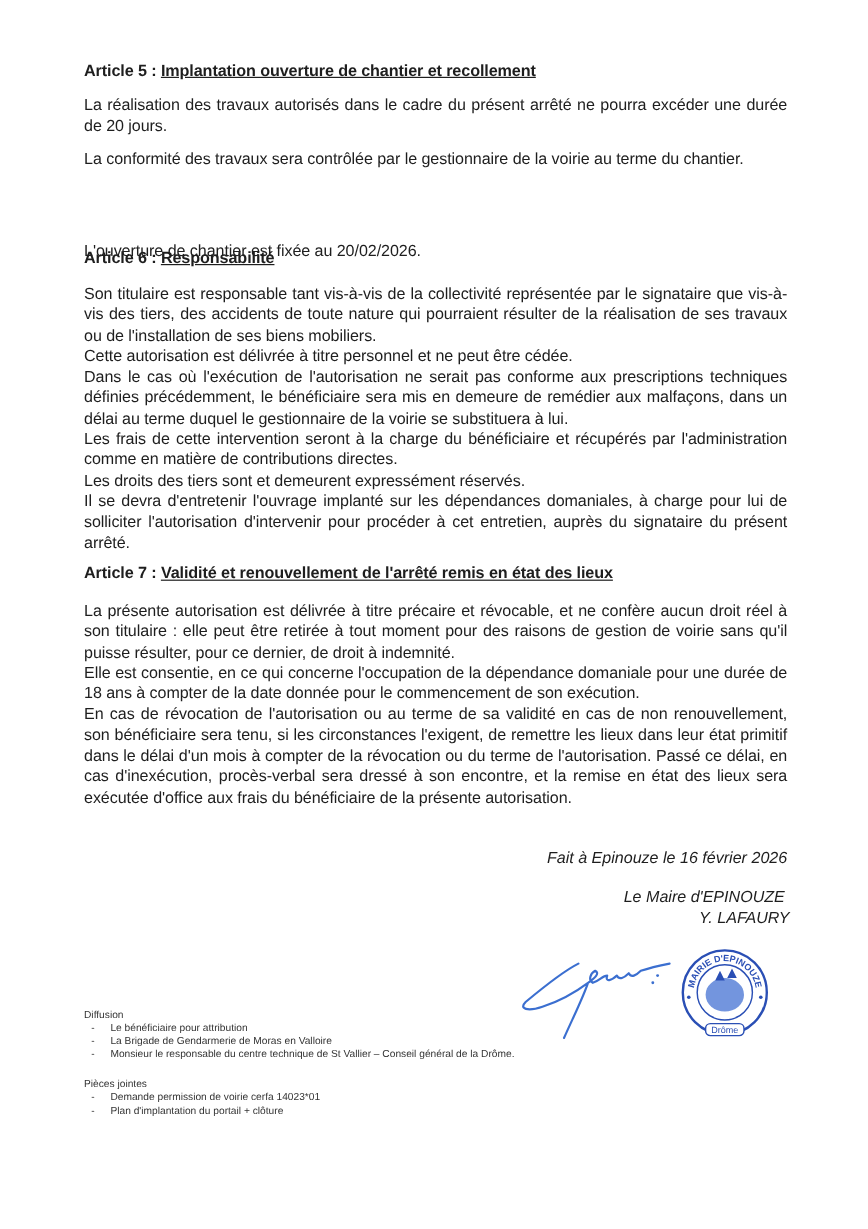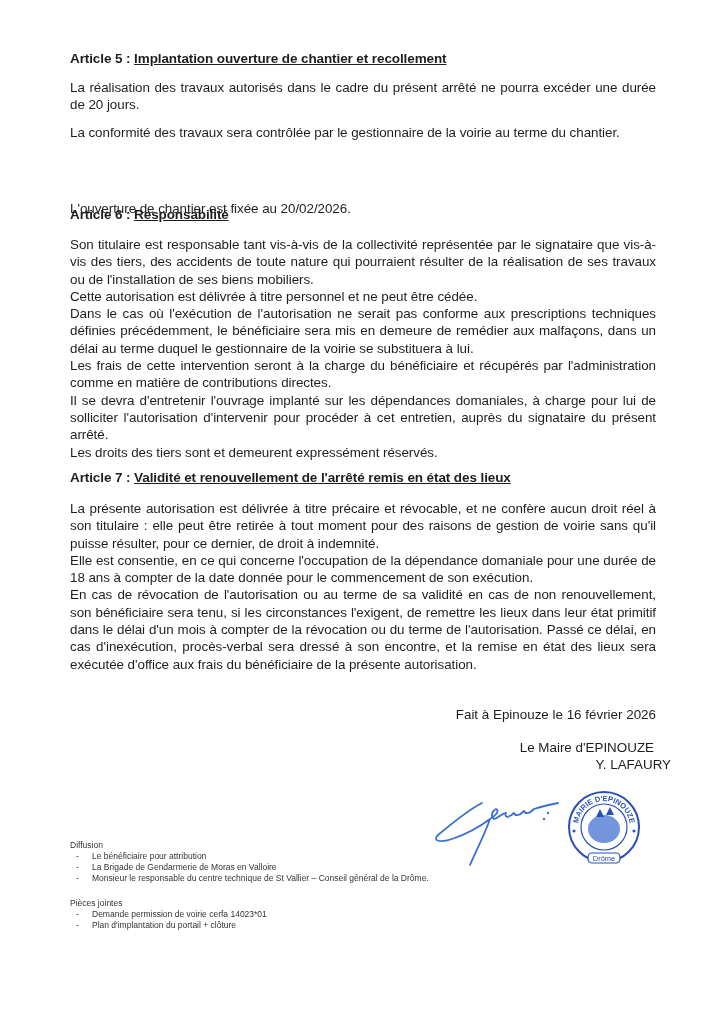--- a/index.html
+++ b/index.html
@@ -2,21 +2,21 @@
 <html><head>
 <meta charset="utf-8">
 <style>
   html, body { margin: 0; padding: 0; background: #ffffff; }
   body { width: 723px; height: 1024px; position: relative; overflow: hidden;
          font-family: "Liberation Sans", sans-serif; color: #1e1e1e; }
   .art-title { position: absolute; left: 70px; font-size: 13.5px; font-weight: bold; letter-spacing: -0.1px; white-space: nowrap; }
   .art-title .u { text-decoration: underline; }
   .para { position: absolute; left: 70px; width: 586px; font-size: 13.4px; line-height: 17.3px; text-align: justify; text-align-last: left; letter-spacing: -0.05px; }
   .para p { margin: 0; }
-  .right { position: absolute; font-size: 13.4px; white-space: nowrap; text-align: right; }
+  .right { position: absolute; font-size: 13.4px; white-space: nowrap; text-align: right; font-style: italic; }
   .small { position: absolute; left: 92px; font-size: 8.5px; line-height: 11px; color: #333; }
   .small .head { margin-left: -22px; }
   .small ul { list-style: none; margin: 0; padding: 0; }
   .small li { position: relative; padding-left: 0; }
   .small li .dash { position: absolute; left: -16px; }
   .sig { position: absolute; left: 430px; top: 795px; width: 135px; height: 80px; }
   .stamp { position: absolute; left: 566px; top: 787px; width: 77px; height: 80px; }
 </style>
 </head>
 <body>
@@ -35,36 +35,36 @@
 </div>
 
 <div class="art-title" style="top:207px;">
   <span>Article 6 : </span><span class="u">Responsabilité</span>
 </div>
 <div class="para" style="top:236px;">
   <p>Son titulaire est responsable tant vis-à-vis de la collectivité représentée par le signataire que vis-à-vis des tiers, des accidents de toute nature qui pourraient résulter de la réalisation de ses travaux ou de l'installation de ses biens mobiliers.</p>
   <p>Cette autorisation est délivrée à titre personnel et ne peut être cédée.</p>
   <p>Dans le cas où l'exécution de l'autorisation ne serait pas conforme aux prescriptions techniques définies précédemment, le bénéficiaire sera mis en demeure de remédier aux malfaçons, dans un délai au terme duquel le gestionnaire de la voirie se substituera à lui.</p>
   <p>Les frais de cette intervention seront à la charge du bénéficiaire et récupérés par l'administration comme en matière de contributions directes.</p>
+  <p>Les droits des tiers sont et demeurent expressément réservés.</p>
   <p>Il se devra d'entretenir l'ouvrage implanté sur les dépendances domaniales, à charge pour lui de solliciter l'autorisation d'intervenir pour procéder à cet entretien, auprès du signataire du présent arrêté.</p>
-  <p>Les droits des tiers sont et demeurent expressément réservés.</p>
 </div>
 
 <div class="art-title" style="top:470px;">
   <span>Article 7 : </span><span class="u">Validité et renouvellement de l'arrêté remis en état des lieux</span>
 </div>
 <div class="para" style="top:500px;">
   <p>La présente autorisation est délivrée à titre précaire et révocable, et ne confère aucun droit réel à son titulaire : elle peut être retirée à tout moment pour des raisons de gestion de voirie sans qu'il puisse résulter, pour ce dernier, de droit à indemnité.</p>
   <p>Elle est consentie, en ce qui concerne l'occupation de la dépendance domaniale pour une durée de 18 ans à compter de la date donnée pour le commencement de son exécution.</p>
   <p>En cas de révocation de l'autorisation ou au terme de sa validité en cas de non renouvellement, son bénéficiaire sera tenu, si les circonstances l'exigent, de remettre les lieux dans leur état primitif dans le délai d'un mois à compter de la révocation ou du terme de l'autorisation. Passé ce délai, en cas d'inexécution, procès-verbal sera dressé à son encontre, et la remise en état des lieux sera exécutée d'office aux frais du bénéficiaire de la présente autorisation.</p>
 </div>
 
 <div class="right" style="top:707px; right:67px;">Fait à Epinouze le 16 février 2026</div>
 <div class="right" style="top:740px; right:69px;">Le Maire d'EPINOUZE</div>
-<div class="right" style="top:757px; right:52px;text-align:center;">Y. LAFAURY</div>
+<div class="right" style="top:757px; right:65px;text-align:center;">Y. LAFAURY</div>
 
 <svg class="sig" viewBox="0 0 135 80">
   <path d="M52 8 C 40 14, 20 30, 8 40 C 2 46, 10 48, 22 44 C 40 38, 52 30, 60 24 C 56 36, 48 52, 40 70
            M60 24 C 66 20, 70 16, 66 14 C 62 16, 60 22, 64 24 C 70 22, 72 18, 76 18 C 74 24, 80 22, 84 18
            C 86 22, 90 20, 94 16 C 96 20, 100 18, 104 14 C 110 12, 118 10, 128 8" fill="none" stroke="#3b6fd0" stroke-width="1.8" stroke-linecap="round" stroke-linejoin="round"></path>
   <circle cx="118" cy="18" r="1.2" fill="#3b6fd0"></circle>
   <circle cx="114" cy="24" r="1.2" fill="#3b6fd0"></circle>
 </svg>
 
 <svg class="stamp" viewBox="0 0 77 80">

